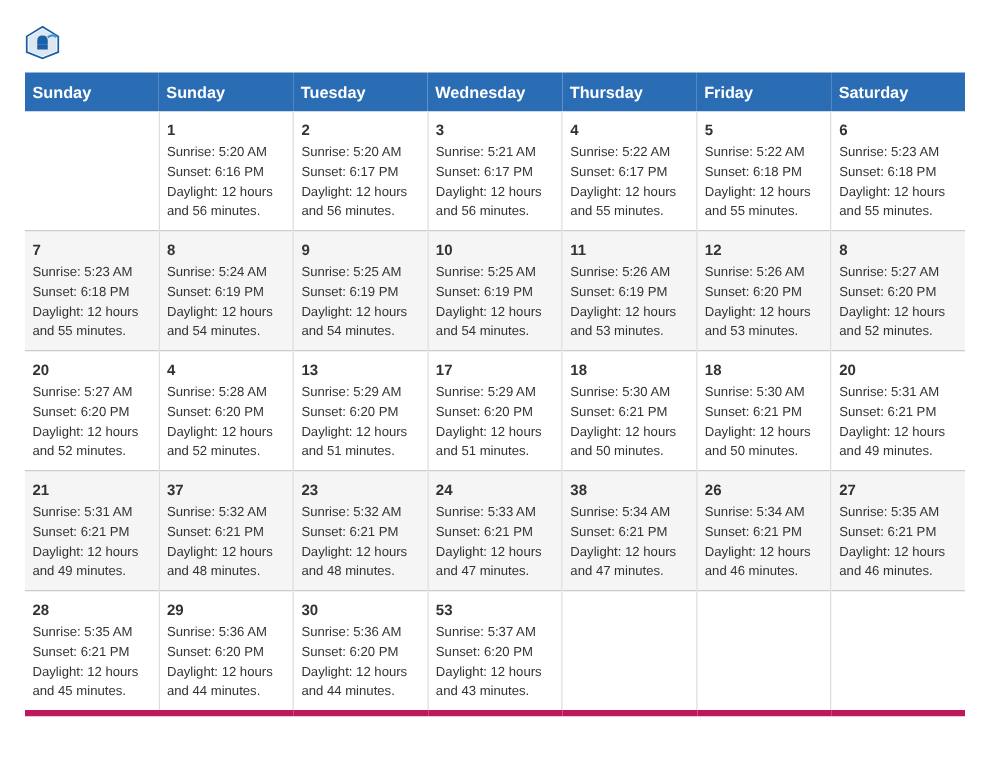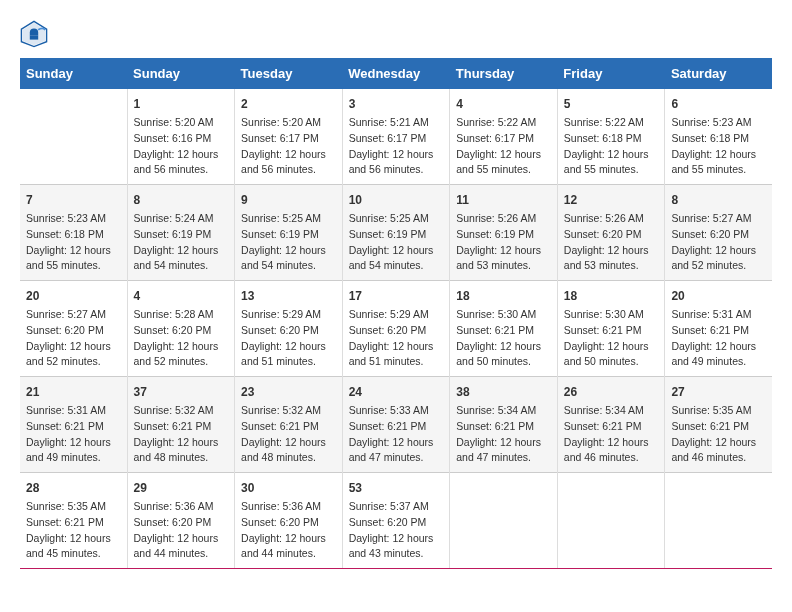--- a/index.html
+++ b/index.html
@@ -85,21 +85,21 @@
       font-size: 12px;
       display: block;
       margin-bottom: 2px;
     }
     .day-info {
       font-size: 10.5px;
       color: #333;
       line-height: 1.5;
     }
     tbody tr:last-child td {
-      border-bottom: 1px solid #be185d;
+      border-bottom: 5px solid #be185d;
     }
   </style>
 </head>
 <body>
 
 <div class="header-area">
   <div class="logo">
     <svg class="logo-icon" viewBox="0 0 40 40">
       <polygon points="20,4 36,14 36,30 20,36 4,30 4,14" fill="#1a5fa8" opacity="0.15"></polygon>
       <polygon points="20,2 38,13 38,31 20,38 2,31 2,13" fill="none" stroke="#1a5fa8" stroke-width="2"></polygon>

